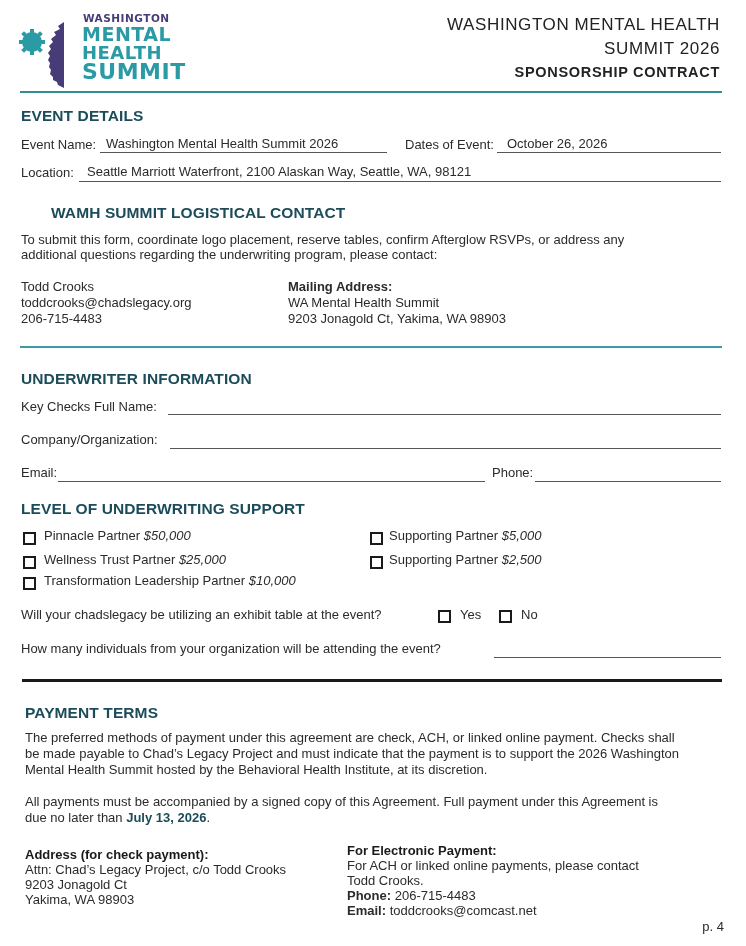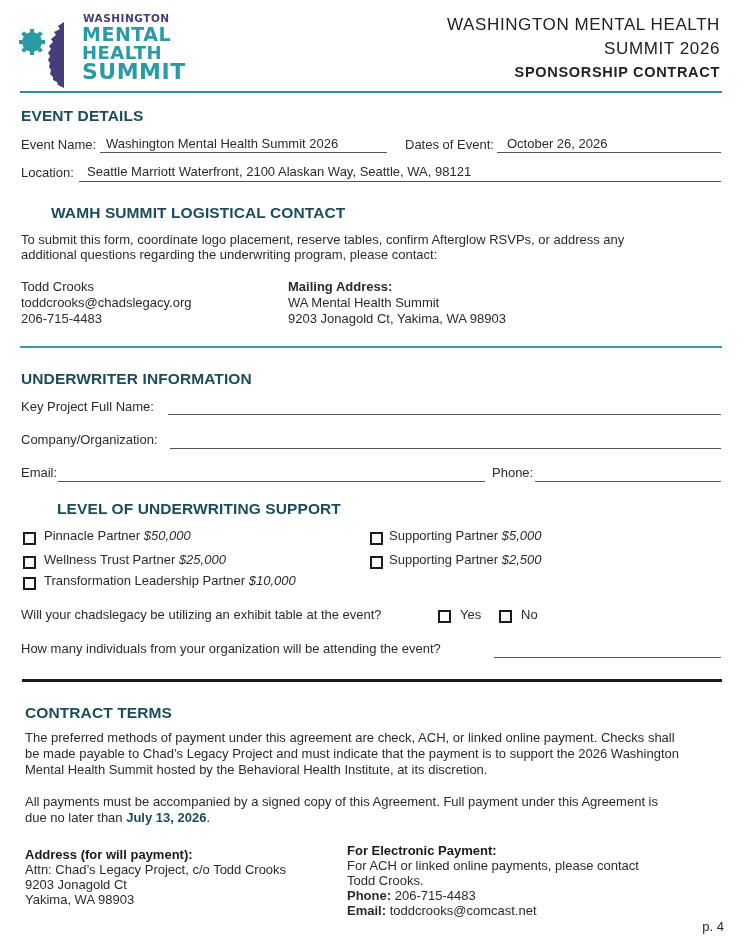--- a/index.html
+++ b/index.html
@@ -80,39 +80,39 @@
 
   <div class="abs txt bold" style="left:288px; top:279px;">Mailing Address:</div>
   <div class="abs txt" style="left:288px; top:295px;">WA Mental Health Summit</div>
   <div class="abs txt" style="left:288px; top:311px;">9203 Jonagold Ct, Yakima, WA 98903</div>
 </section>
 <div class="divider-teal" style="left:20px; top:346px; width:702px;"></div>
 
 <section>
   <div class="abs heading" style="left:21px; top:370px;">UNDERWRITER INFORMATION</div>
 
-  <div class="abs txt" style="left:21px; top:399px;">Key Project Full Name:</div>
+  <div class="abs txt" style="left:21px; top:399px;">Key Checks Full Name:</div>
   <div class="abs txt" style="left:170px; top:396px; width:550px; height:18px;"></div>
   <div class="rule" style="left:168px; top:414px; width:553px;"></div>
 
   <div class="abs txt" style="left:21px; top:432px;">Company/Organization:</div>
   <div class="abs txt" style="left:172px; top:430px; width:548px; height:18px;"></div>
   <div class="rule" style="left:170px; top:448px; width:551px;"></div>
 
   <div class="abs txt" style="left:21px; top:465px;">Email:</div>
   <div class="abs txt" style="left:60px; top:463px; width:423px; height:18px;"></div>
   <div class="rule" style="left:58px; top:481px; width:427px;"></div>
 
   <div class="abs txt" style="left:492px; top:465px;">Phone:</div>
   <div class="abs txt" style="left:537px; top:463px; width:183px; height:18px;"></div>
   <div class="rule" style="left:535px; top:481px; width:186px;"></div>
 </section>
 
 <section>
-  <div class="abs heading" style="left:21px; top:500px;margin-left:36px;">LEVEL OF UNDERWRITING SUPPORT</div>
+  <div class="abs heading" style="left:21px; top:500px;">LEVEL OF UNDERWRITING SUPPORT</div>
 
   <div class="abs" style="left:21px; top:528px;">
     <span class="cb" style="left:2px; top:4px;"></span>
     <span class="abs txt" style="left:23px; top:0; white-space:nowrap;">
       <span>Pinnacle Partner</span>
       <span class="ital">$50,000</span>
     </span>
   </div>
   <div class="abs" style="left:21px; top:552px;">
     <span class="cb" style="left:2px; top:4px;"></span>
@@ -153,31 +153,31 @@
     <span class="abs txt" style="left:24px; top:0;">No</span>
   </div>
 
   <div class="abs txt" style="left:21px; top:641px;">How many individuals from your organization will be attending the event?</div>
   <div class="abs txt" style="left:496px; top:640px; width:224px; height:17px;"></div>
   <div class="rule" style="left:494px; top:657px; width:227px;"></div>
 </section>
 <div class="divider-black" style="left:22px; top:679px; width:700px;"></div>
 
 <section>
-  <div class="abs heading" style="left:25px; top:704px;">CONTRACT TERMS</div>
+  <div class="abs heading" style="left:25px; top:704px;">PAYMENT TERMS</div>
   <div class="abs txt" style="left:25px; top:730px;">The preferred methods of payment under this agreement are check, ACH, or linked online payment. Checks shall</div>
   <div class="abs txt" style="left:25px; top:746px;">be made payable to Chad’s Legacy Project and must indicate that the payment is to support the 2026 Washington</div>
   <div class="abs txt" style="left:25px; top:762px;">Mental Health Summit hosted by the Behavioral Health Institute, at its discretion.</div>
 
   <div class="abs txt" style="left:25px; top:794px;">All payments must be accompanied by a signed copy of this Agreement. Full payment under this Agreement is</div>
   <div class="abs txt" style="left:25px; top:810px; white-space:nowrap;">
     <span>due no later than </span><span class="bold" style="color:#1c4c5a;">July 13, 2026</span><span>.</span>
   </div>
 
-  <div class="abs txt bold" style="left:25px; top:847px; color:#1a1a1a;">Address (for will payment):</div>
+  <div class="abs txt bold" style="left:25px; top:847px; color:#1a1a1a;">Address (for check payment):</div>
   <div class="abs txt" style="left:25px; top:862px;">Attn: Chad’s Legacy Project, c/o Todd Crooks</div>
   <div class="abs txt" style="left:25px; top:877px;">9203 Jonagold Ct</div>
   <div class="abs txt" style="left:25px; top:892px;">Yakima, WA 98903</div>
 
   <div class="abs txt bold" style="left:347px; top:843px; color:#1a1a1a;">For Electronic Payment:</div>
   <div class="abs txt" style="left:347px; top:858px;">For ACH or linked online payments, please contact</div>
   <div class="abs txt" style="left:347px; top:873px;">Todd Crooks.</div>
   <div class="abs txt" style="left:347px; top:888px; white-space:nowrap;">
     <span class="bold">Phone:</span>
     <span>206-715-4483</span>

